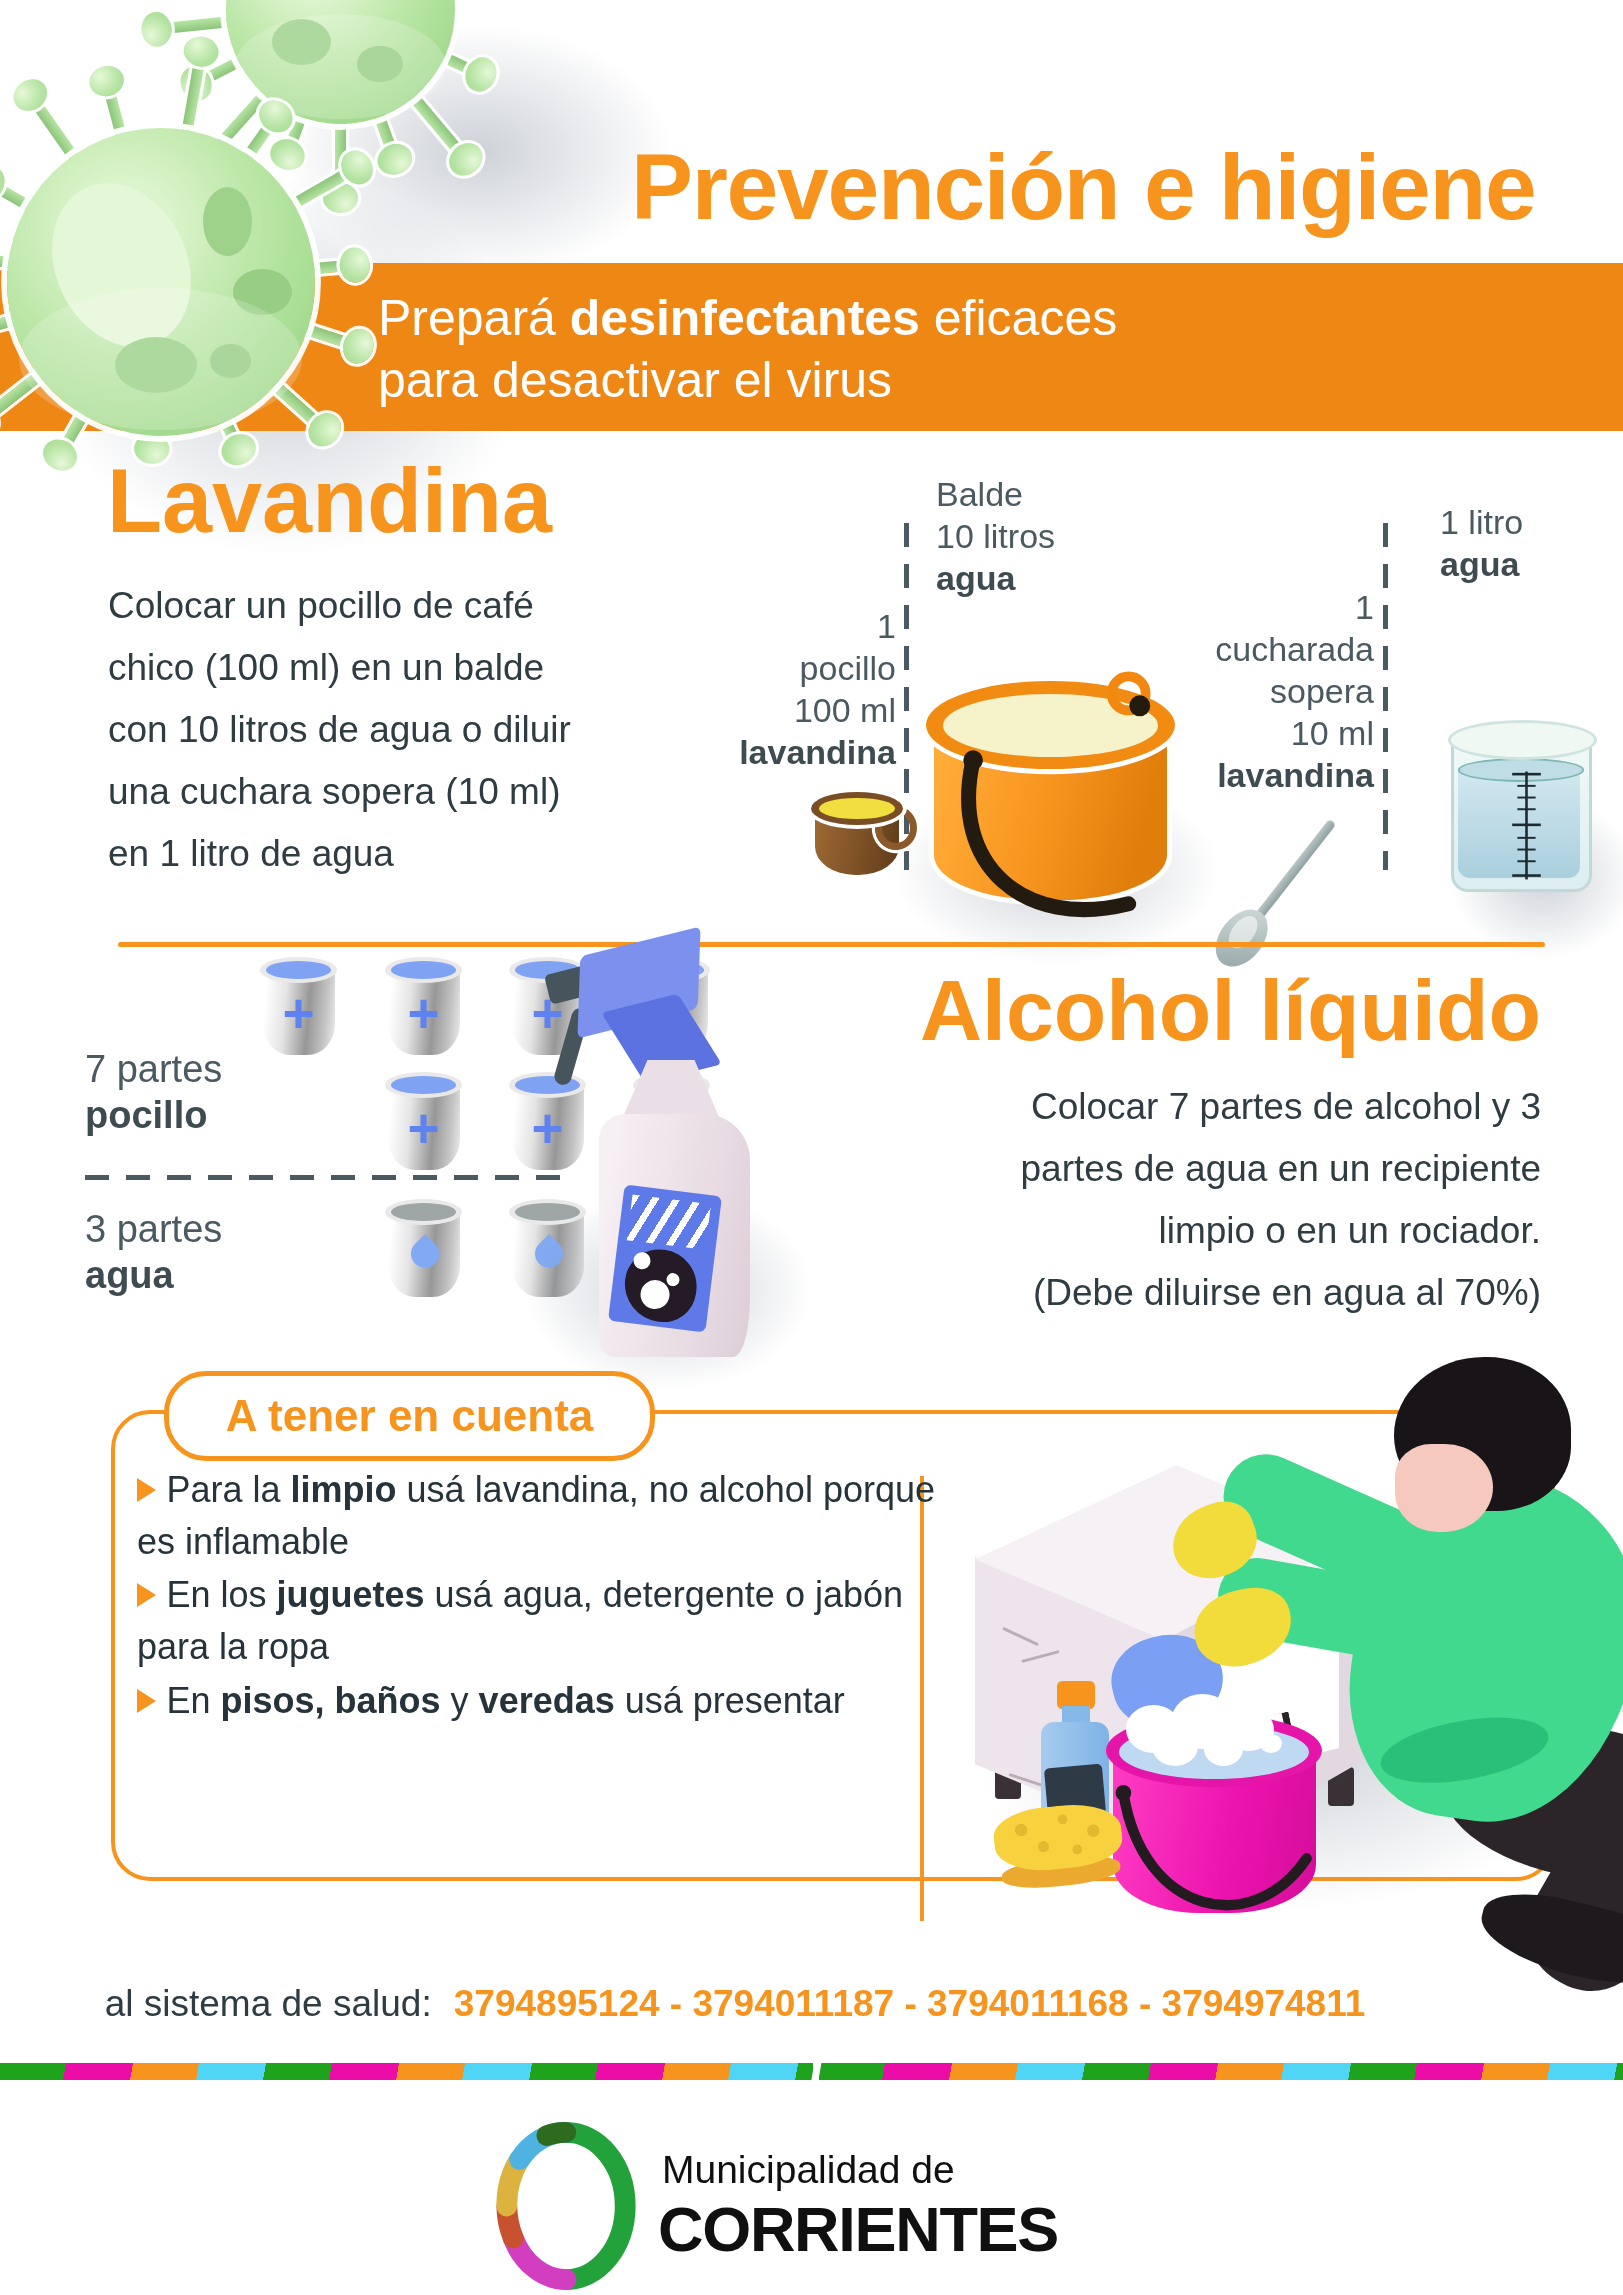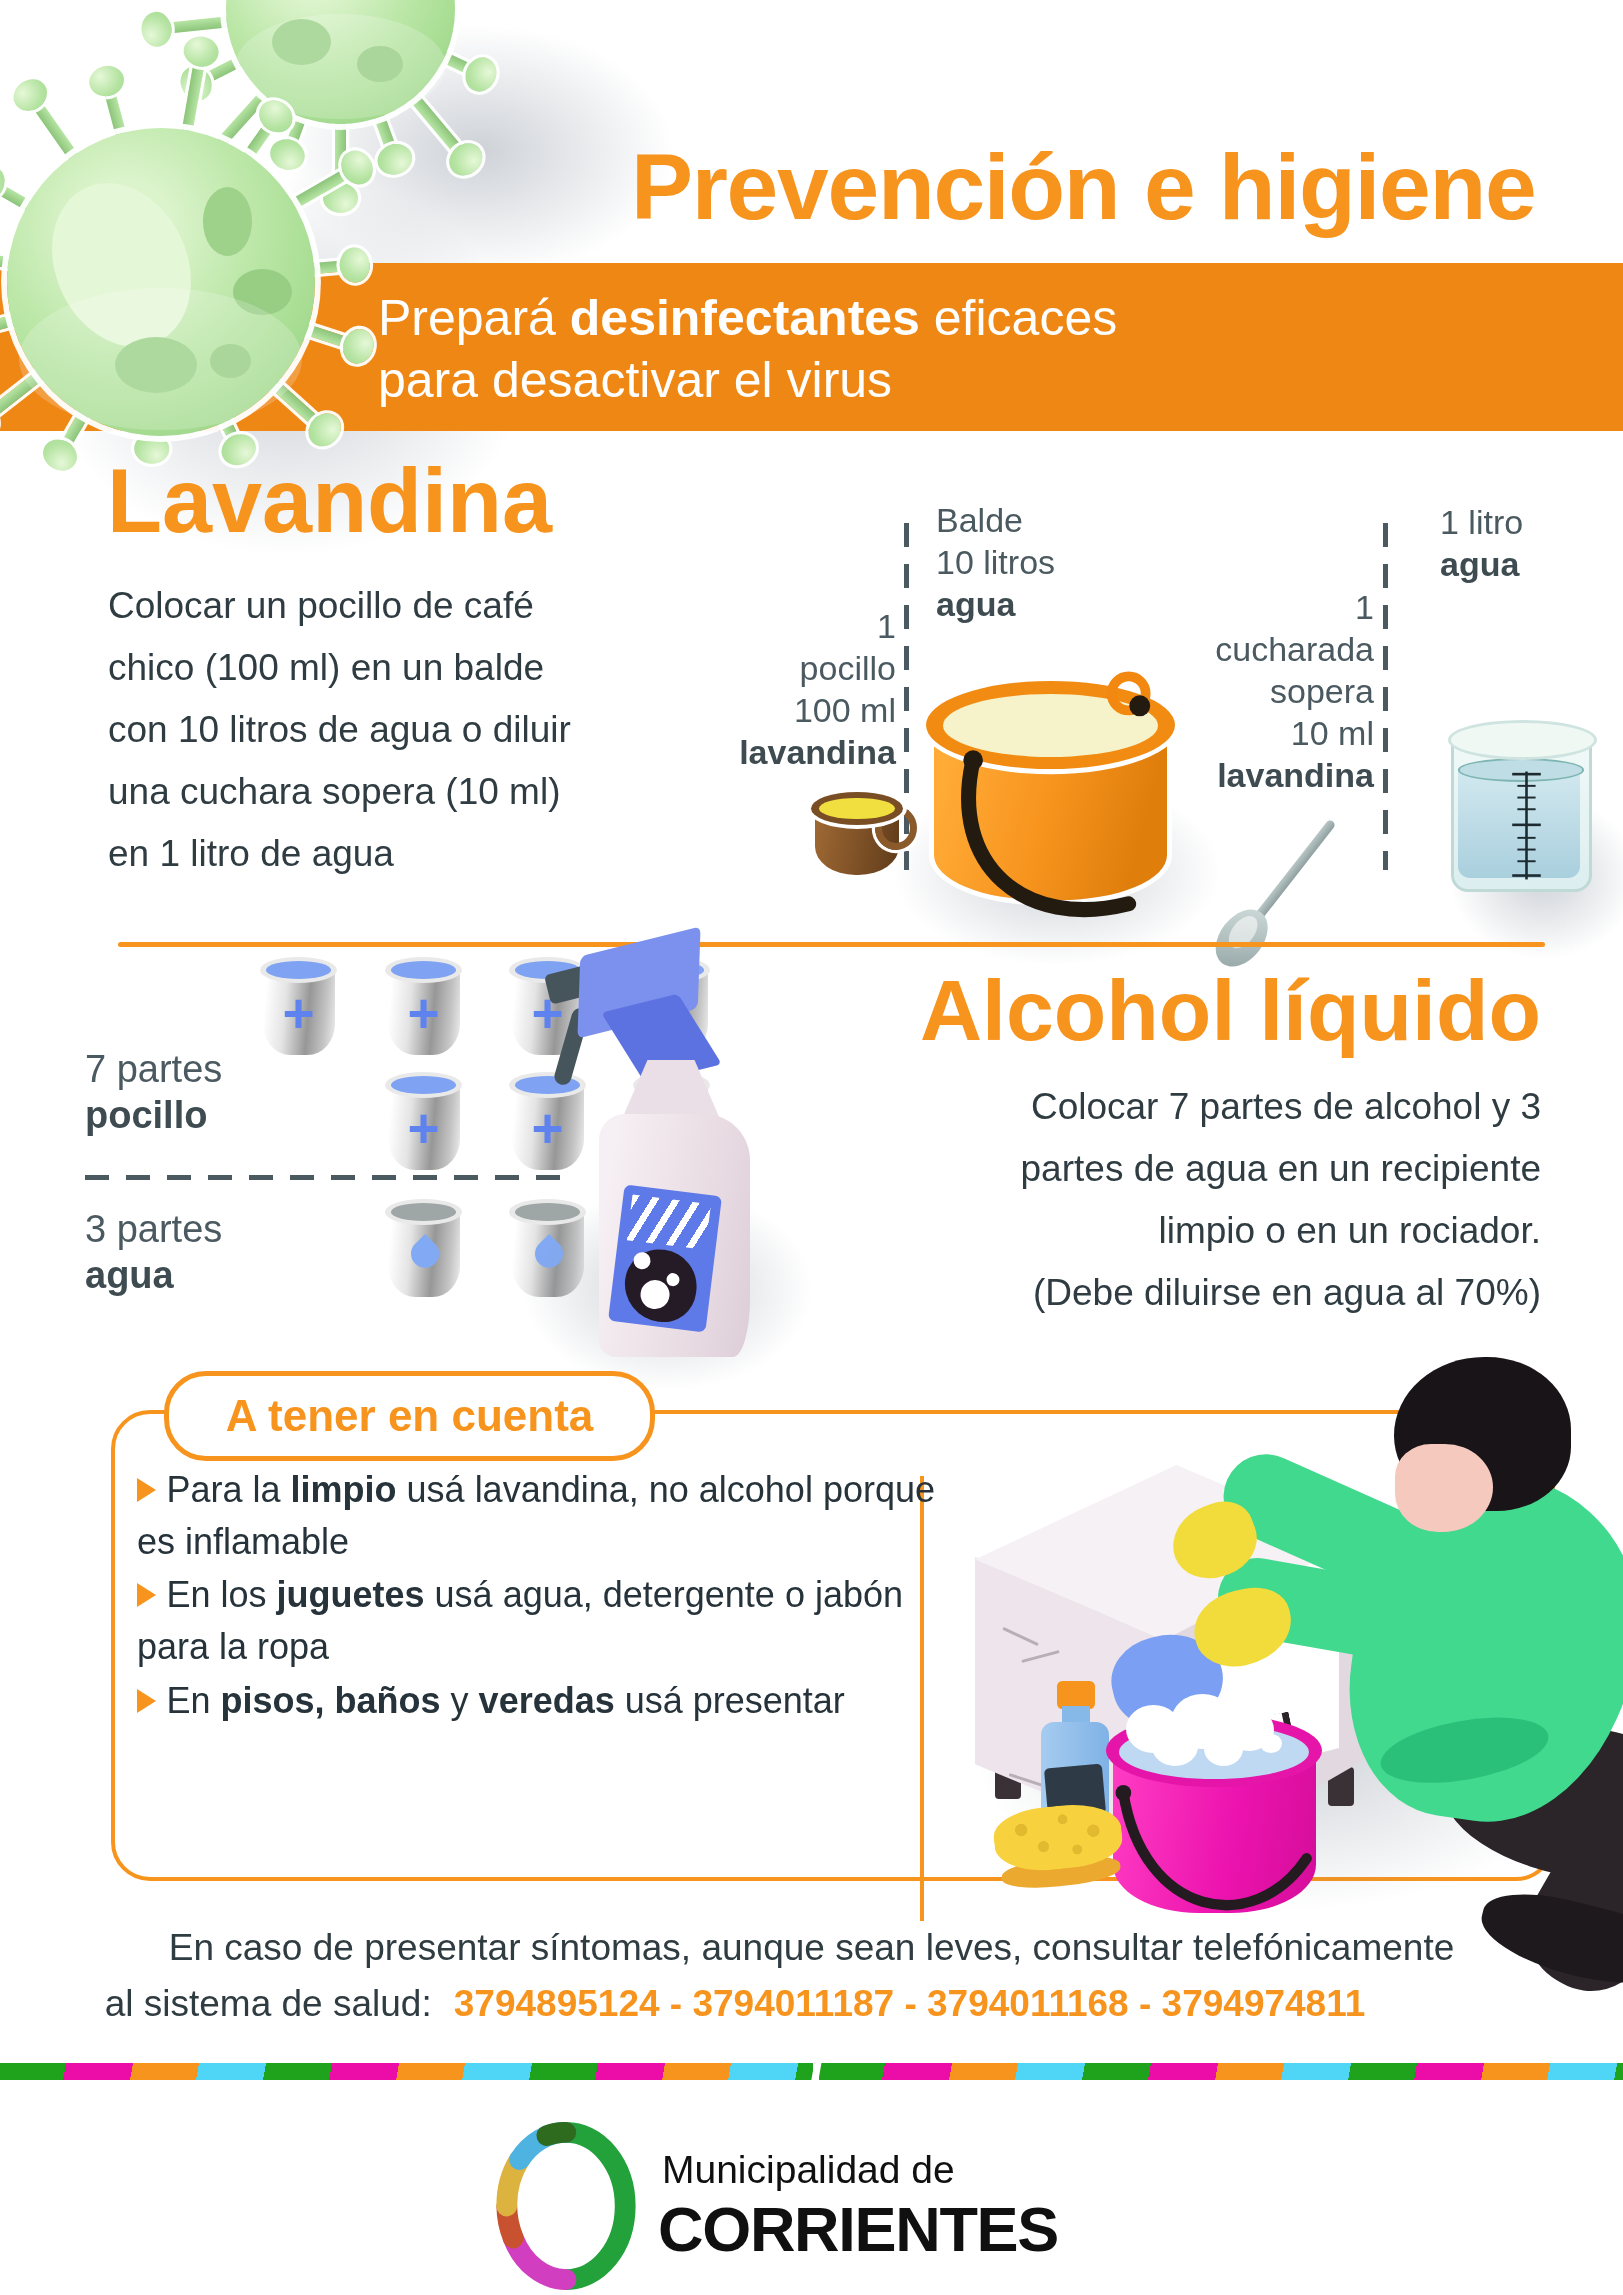--- a/index.html
+++ b/index.html
@@ -349,21 +349,21 @@
   <div class="h-lavandina">Lavandina</div>
   <div class="lav-body pre">Colocar un pocillo de café
 chico (100 ml) en un balde
 con 10 litros de agua o diluir
 una cuchara sopera (10 ml)
 en 1 litro de agua</div>
 
   <div class="dashline-v" style="left:904px;top:523px;height:347px;"></div>
   <div class="dashline-v" style="left:1383px;top:523px;height:347px;"></div>
 
-  <div class="diag-label" style="left:936px;top:499px;">
+  <div class="diag-label" style="left:936px;top:473px;">
     <div class="pre">Balde
 10 litros</div>
     <div class="bold">agua</div>
   </div>
 
   <div class="diag-label" style="left:713px;top:605px;width:183px;text-align:right;">
     <div class="pre">1
 pocillo
 100 ml</div>
     <div class="bold">lavandina</div>
@@ -589,21 +589,20 @@
         <path d="M40,90 C70,280 240,310 320,190" fill="none" stroke="#241B20" stroke-width="16" stroke-linecap="round"></path>
         <circle cx="40" cy="90" r="12" fill="#241B20"></circle>
       </svg>
     </div>
     <div class="sponge">
       <div class="sbase"></div>
       <div class="stop"></div>
     </div>
   </div>
 
-  <div class="consult1">En caso de presentar síntomas, aunque sean leves, consultar telefónicamente</div>
   <div class="consult2">
     <span>al sistema de salud:</span>
     <span class="phones">3794895124 - 3794011187 - 3794011168 - 3794974811</span>
   </div>
 
   <div class="stripe" style="left:0;width:813px;"></div>
   <div class="stripe" style="left:819px;width:804px;"></div>
   <div class="stripe-gap"></div>
 
   <svg class="logo-ring" width="160" height="170" viewBox="0 0 100 106">

